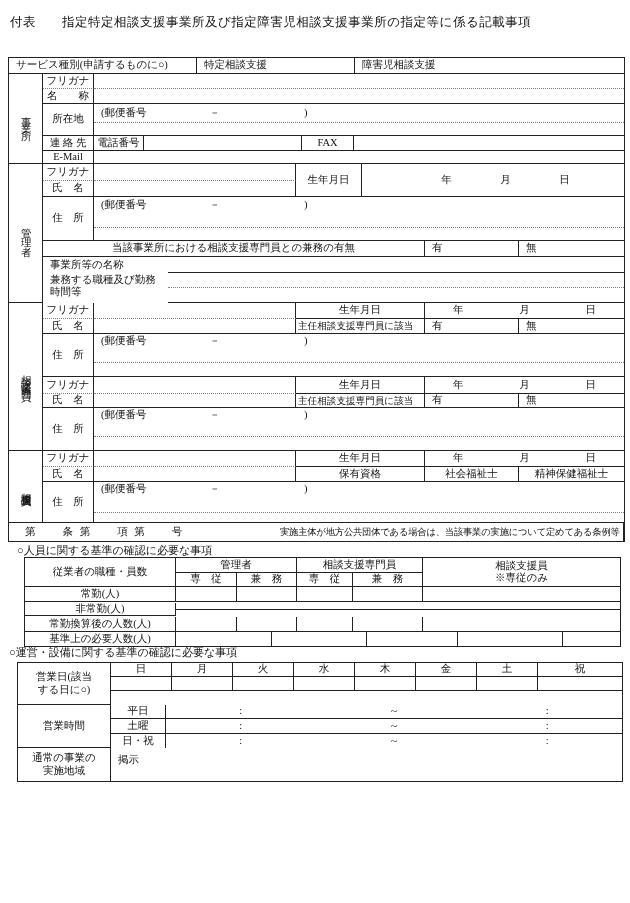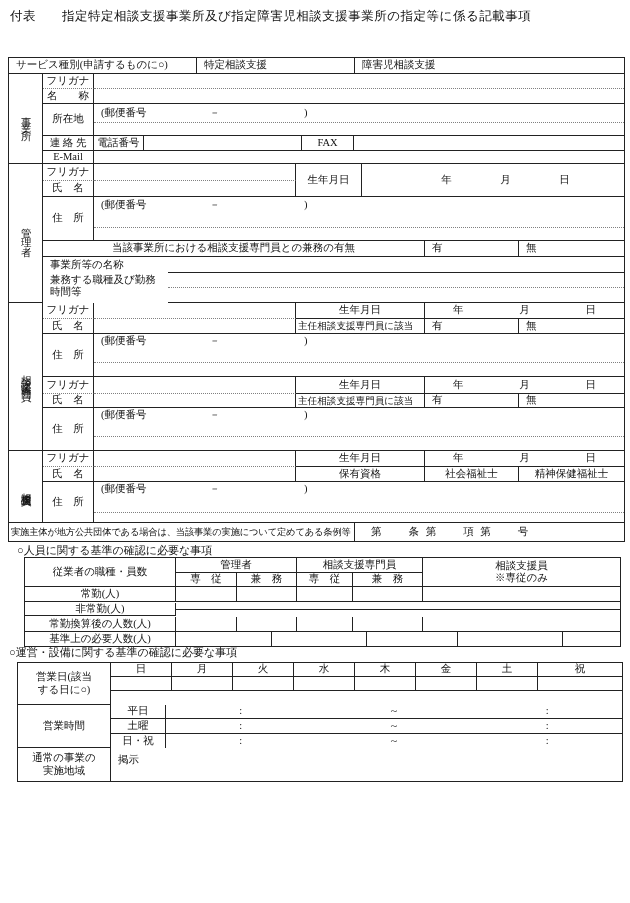--- a/index.html
+++ b/index.html
@@ -1,18 +1,18 @@
 <!DOCTYPE html>
 <html><head>
 <meta charset="utf-8">
 <style>
   html,body{margin:0;padding:0;background:#fff;}
   .page{position:relative;width:630px;height:903px;background:#fff;overflow:hidden;
         font-family:"Liberation Serif","DejaVu Serif",serif;color:#111;}
-  .title{position:absolute;left:10px;top:8px;font-size:12.5px;letter-spacing:.5px;white-space:pre;}
+  .title{position:absolute;left:10px;top:14px;font-size:12.5px;letter-spacing:.5px;white-space:pre;}
   .heading{position:absolute;font-size:11px;white-space:pre;}
   .tbl{position:absolute;border:1px solid #222;background:#fff;}
   .fr{display:flex;}
   .col{display:flex;flex-direction:column;}
   .c{box-sizing:border-box;border-right:1px solid #222;border-bottom:1px solid #222;
      display:flex;align-items:center;overflow:hidden;font-size:10.5px;line-height:1.15;
      white-space:pre;}
   .nr{border-right:none !important;}
   .nb{border-bottom:none !important;}
   .ctr{justify-content:center;text-align:center;}
@@ -228,22 +228,22 @@
           <div class="col nr" style="flex:1;border-bottom:1px solid #222;box-sizing:border-box;">
             <div class="c nr pl" style="height:15px;border-bottom:none;">(郵便番号　　　　　　－　　　　　　　　)</div>
             <div class="c nr dotb" style="height:16px;border-bottom-style:dotted;"></div>
             <div class="c nr nb" style="flex:1;"></div>
           </div>
         </div>
       </div>
     </div>
 
     <div class="fr" style="height:18px;">
+      <div class="c nr nb" style="flex:1;padding-left:16px;letter-spacing:2px;">第　　条 第　　項 第　　号</div>
       <div class="c nb tiny" style="width:346px;padding-left:2px;">実施主体が地方公共団体である場合は、当該事業の実施について定めてある条例等</div>
-      <div class="c nr nb" style="flex:1;padding-left:16px;letter-spacing:2px;">第　　条 第　　項 第　　号</div>
     </div>
   </div>
 
   <div class="heading" style="left:17px;top:543px;">○人員に関する基準の確認に必要な事項</div>
 
   <div class="tbl" style="left:24px;top:557px;width:595px;">
     <div class="fr" style="height:29px;">
       <div class="c ctr" style="width:151px;">従業者の職種・員数</div>
       <div class="col" style="width:247px;">
         <div class="fr" style="height:15px;">

